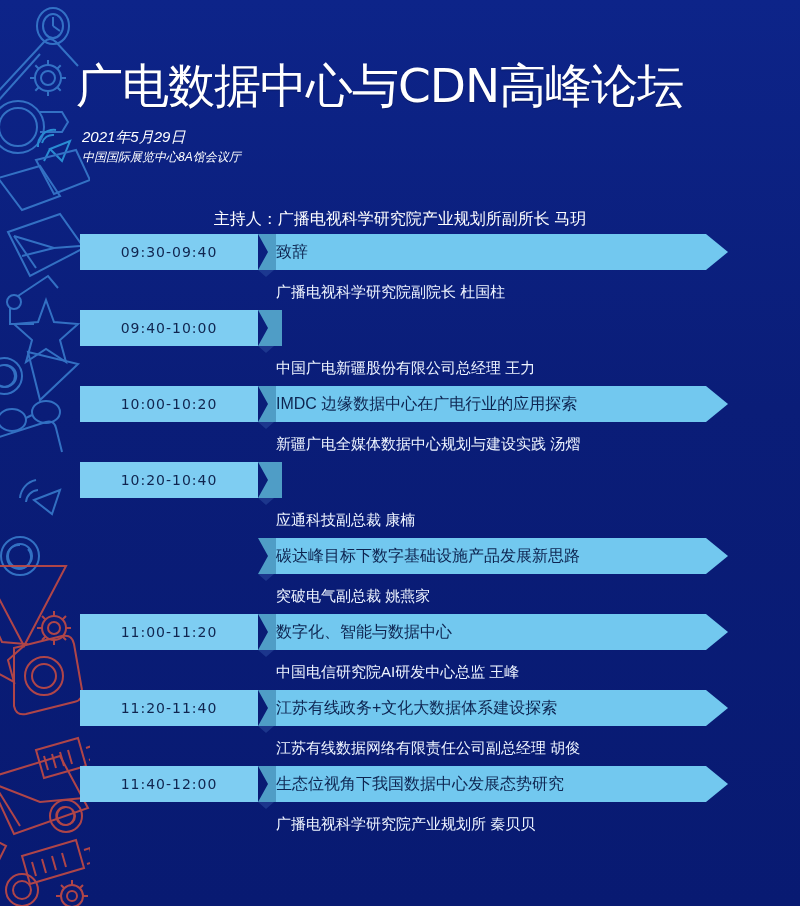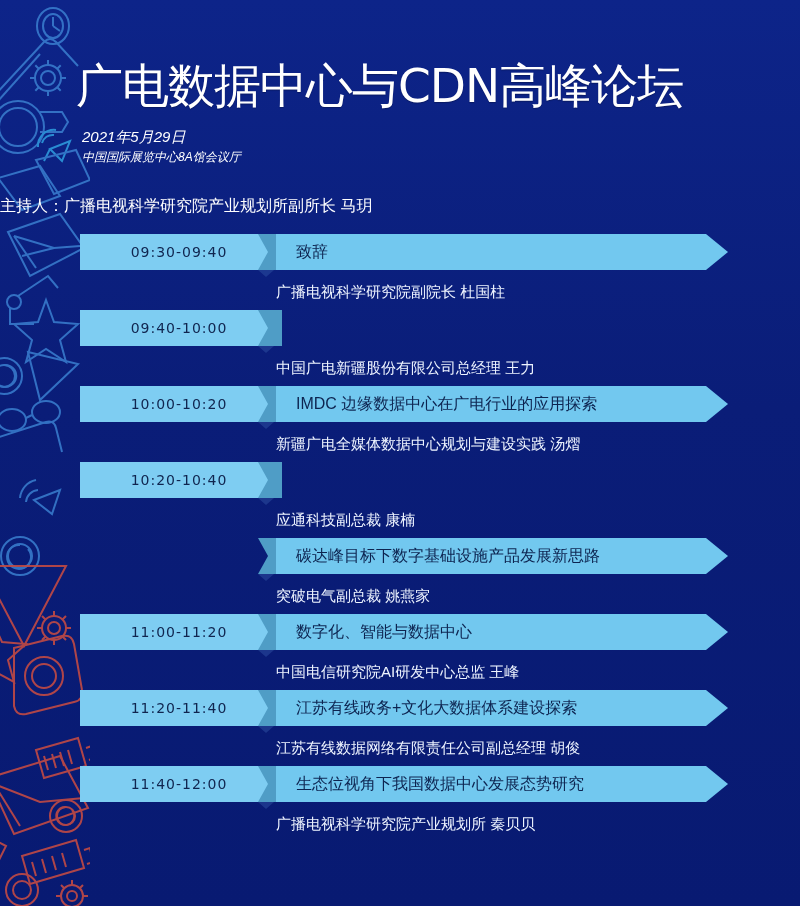--- a/index.html
+++ b/index.html
@@ -71,22 +71,23 @@
   }
   .venue-line {
     font-size: 12px;
     line-height: 21px;
     white-space: nowrap;
   }
 
   .host-line {
     position: absolute;
     left: 0;
-    top: 196px;
+    top: 209px;
     width: 800px;
+    text-align: center;
     color: #ffffff;
     font-size: 16px;
     white-space: nowrap;
   }
 
   
   .agenda {
     position: absolute;
     left: 0;
     top: 234px;
@@ -109,21 +110,20 @@
   .time-chip {
     position: absolute;
     left: 0;
     top: 0;
     width: 178px;
     height: 36px;
     background: #7ecdf2;
     display: flex;
     align-items: center;
     justify-content: center;
-    padding-left: 10px;
   }
   .time-text {
     color: #10254f;
     font-size: 14px;
     letter-spacing: 1px;
     font-family: "DejaVu Sans", "Liberation Sans", sans-serif;
     white-space: nowrap;
   }
 
   
@@ -155,21 +155,20 @@
     width: 452px;
     height: 36px;
     background: #72c8ef;
     clip-path: polygon(0 0, calc(100% - 22px) 0, 100% 50%, calc(100% - 22px) 100%, 0 100%);
     display: flex;
     align-items: center;
   }
   .title-text {
     color: #0d2450;
     font-size: 16px;
-    padding-left: 20px;
     white-space: nowrap;
   }
 
   .speaker {
     margin-left: 276px;
     margin-top: 13px;
     color: #eef4ff;
     font-size: 15px;
     white-space: nowrap;
   }

